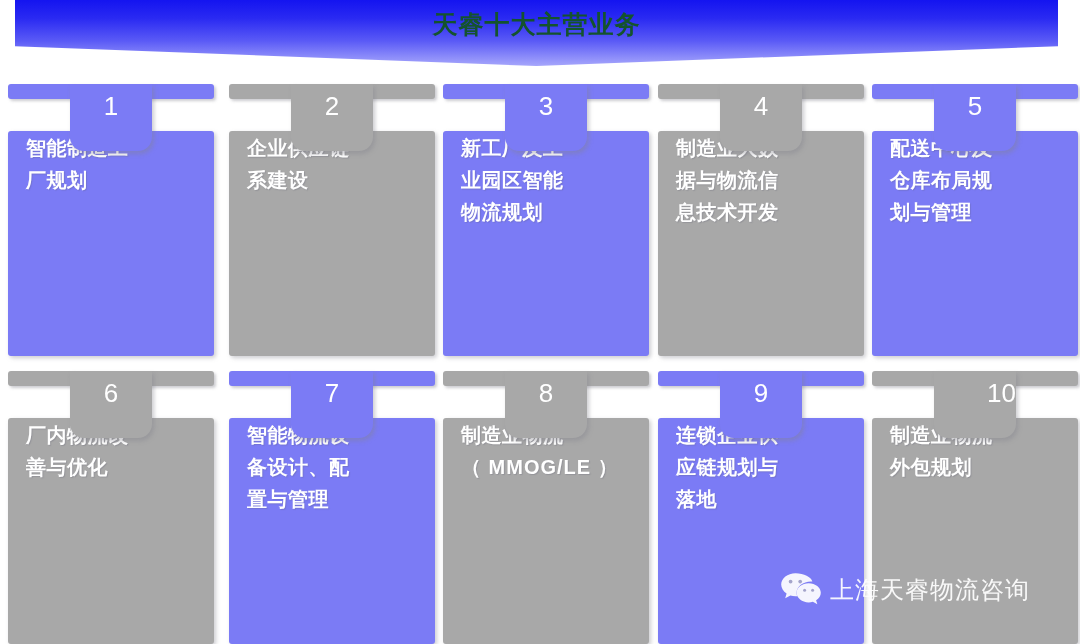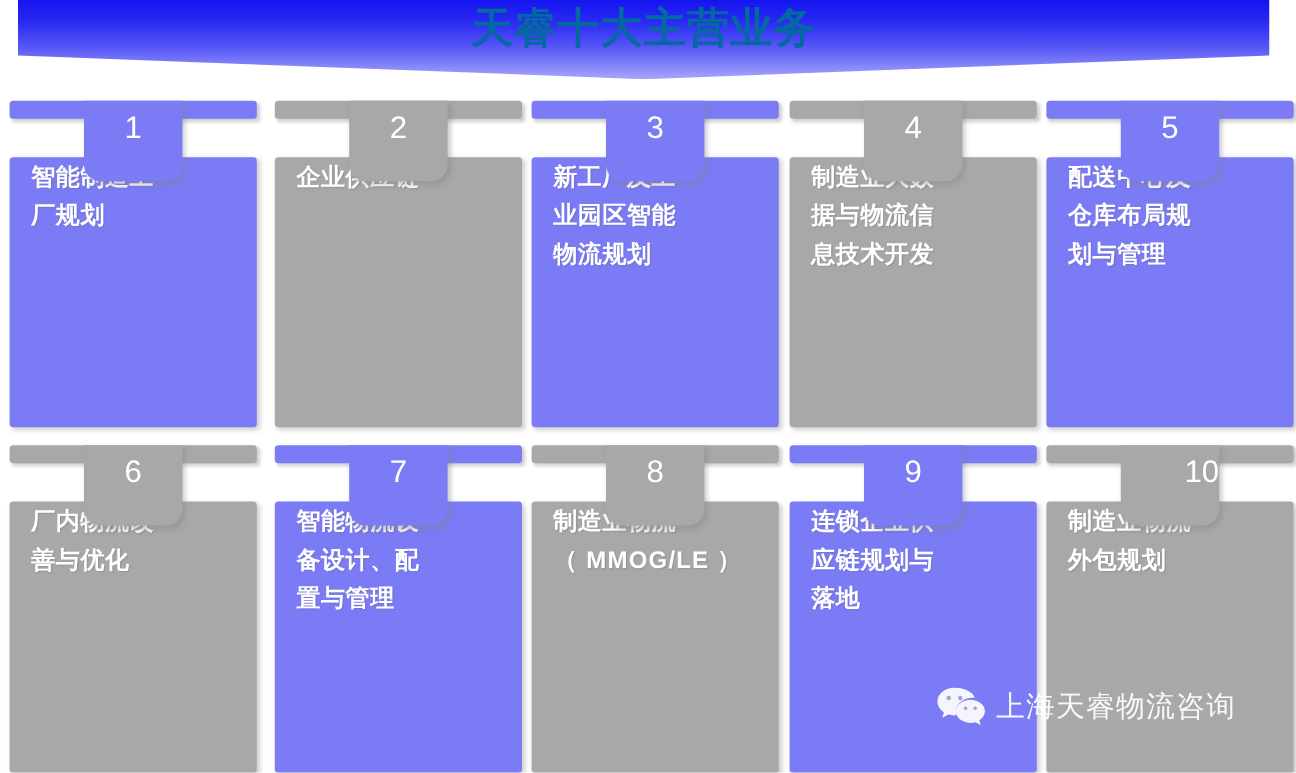--- a/index.html
+++ b/index.html
@@ -37,22 +37,22 @@
     filter: drop-shadow(2px 2px 3px rgba(120,120,140,0.45));
   }
   .banner-title {
     position: absolute;
     left: 0;
     top: 0;
     width: 100%;
     height: 48px;
     line-height: 48px;
     text-align: center;
-    color: #0369a1;
-    font-size: 35px;
+    color: #14532d;
+    font-size: 25px;
     font-weight: bold;
     letter-spacing: 1px;
     white-space: nowrap;
   }
 
   
   .row {
     position: absolute;
     left: 0;
     width: 1080px;
@@ -129,21 +129,21 @@
   }
   .card-text .ln { display: block; white-space: nowrap; }
   .card-text .ln.latin { letter-spacing: 1px; }
 
   
   .watermark {
     position: absolute;
     left: 780px;
     top: 572px;
     display: flex;
-    align-items: center;
+    align-items: flex-end;
     gap: 8px;
     z-index: 20;
     opacity: 0.93;
     pointer-events: none;
   }
   .wm-logo { width: 42px; height: 34px; position: relative; flex: none; }
   .wm-label {
     color: #ffffff;
     font-size: 24px;
     font-weight: normal;
@@ -170,20 +170,21 @@
           <span class="ln">智能制造工</span>
           <span class="ln">厂规划</span>
         </div>
       </div>
       <div class="card c1">
         <div class="card-bar" style="background: rgb(168, 168, 168);"></div>
         <div class="card-body" style="background: rgb(168, 168, 168);"></div>
         <div class="card-num" style="background: rgb(168, 168, 168);">2</div>
         <div class="card-text">
           <span class="ln">企业供应链</span>
+          <span class="ln">系建设</span>
         </div>
       </div>
       <div class="card c2">
         <div class="card-bar" style="background: rgb(123, 123, 245);"></div>
         <div class="card-body" style="background: rgb(123, 123, 245);"></div>
         <div class="card-num" style="background: rgb(123, 123, 245);">3</div>
         <div class="card-text">
           <span class="ln">新工厂及工</span>
           <span class="ln">业园区智能</span>
           <span class="ln">物流规划</span>

